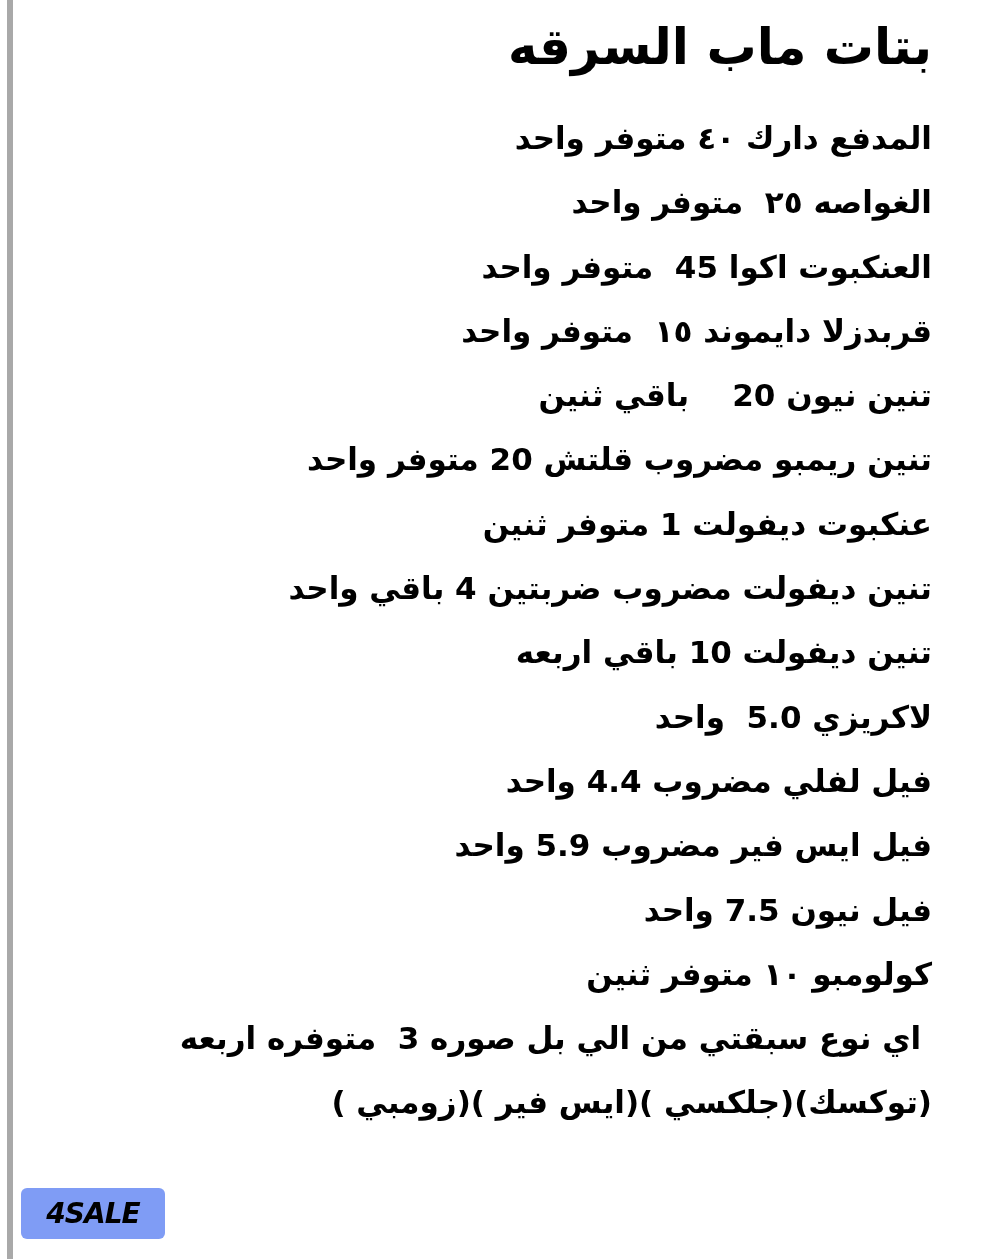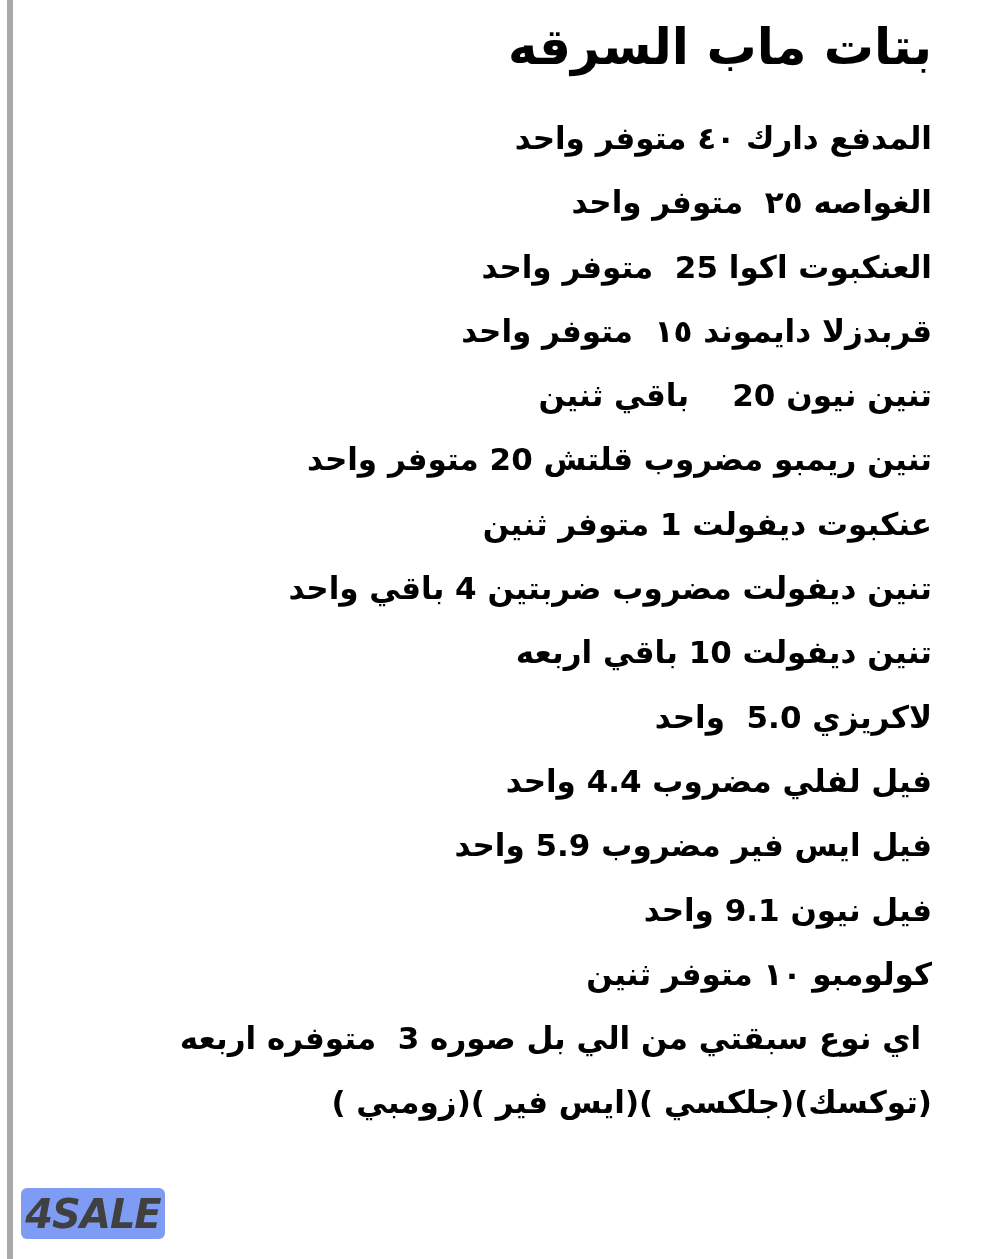--- a/index.html
+++ b/index.html
@@ -67,47 +67,47 @@
       background: #7f9cf5;
       border-radius: 6px;
       display: flex;
       align-items: center;
       justify-content: center;
     }
     .logo-text {
       font-family: "DejaVu Sans", sans-serif;
       font-weight: bold;
       font-style: italic;
-      font-size: 40px;
+      font-size: 28px;
       letter-spacing: -1px;
-      color: #404040;
+      color: #000000;
       line-height: 1;
     }
   </style>
 </head>
 <body>
 
 <div class="left-rule"></div>
 
 <div class="content">
   <div class="title">بتات ماب السرقه</div>
   <ul class="lines">
     <li class="line">المدفع دارك ٤٠ متوفر واحد</li>
     <li class="line">الغواصه ٢٥  متوفر واحد</li>
-    <li class="line">العنكبوت اكوا 25  متوفر واحد</li>
+    <li class="line">العنكبوت اكوا 45  متوفر واحد</li>
     <li class="line">قربدزلا دايموند ١٥  متوفر واحد</li>
     <li class="line">تنين نيون 20    باقي ثنين</li>
     <li class="line">تنين ريمبو مضروب قلتش 20 متوفر واحد</li>
     <li class="line">عنكبوت ديفولت 1 متوفر ثنين</li>
     <li class="line">تنين ديفولت مضروب ضربتين 4 باقي واحد</li>
     <li class="line">تنين ديفولت 10 باقي اربعه</li>
     <li class="line">لاكريزي 5.0  واحد</li>
     <li class="line">فيل لفلي مضروب 4.4 واحد</li>
     <li class="line">فيل ايس فير مضروب 5.9 واحد</li>
-    <li class="line">فيل نيون 9.1 واحد</li>
+    <li class="line">فيل نيون 7.5 واحد</li>
     <li class="line">كولومبو ١٠ متوفر ثنين</li>
     <li class="line"> اي نوع سبقتي من الي بل صوره 3  متوفره اربعه</li>
     <li class="line">(توكسك)(جلكسي )(ايس فير )(زومبي )</li>
   </ul>
 </div>
 
 <div class="logo">
   <span class="logo-text">4SALE</span>
 </div>
 

